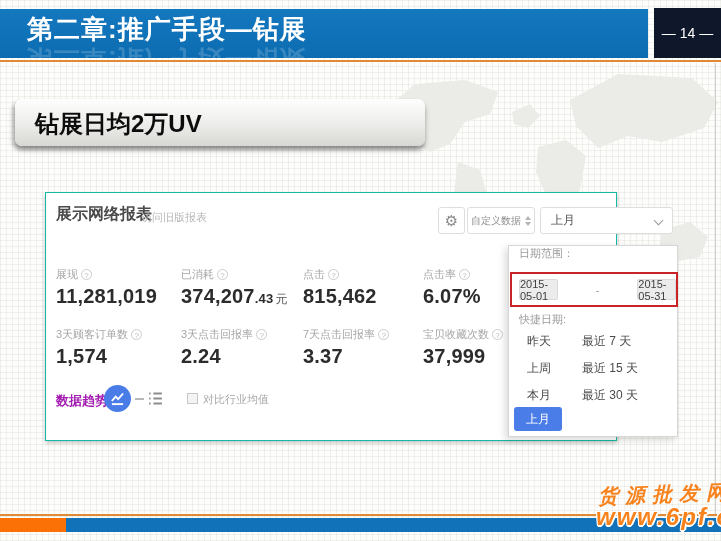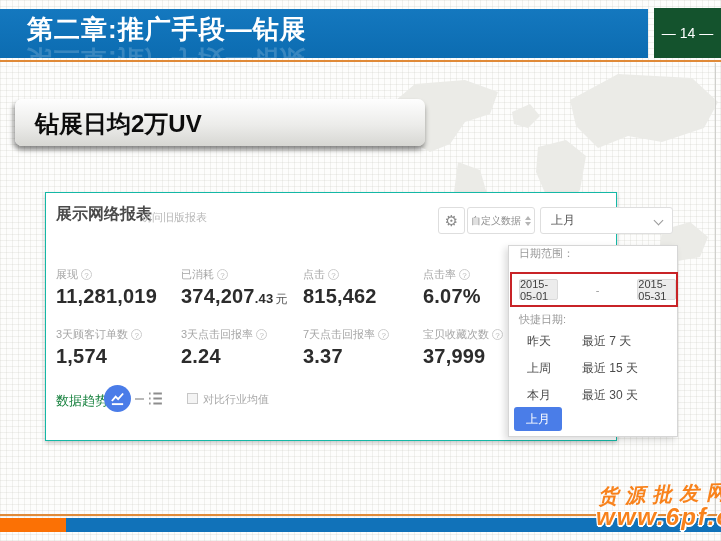--- a/index.html
+++ b/index.html
@@ -10,21 +10,21 @@
                      linear-gradient(90deg,rgba(205,205,198,.28) 1px,transparent 1px);
     background-size:6px 6px;}
   .map-layer{position:absolute;left:370px;top:52px;width:351px;height:265px;pointer-events:none;}
   .right-edge{position:absolute;left:715px;top:63px;width:1px;height:453px;background:#cfcfcc;}
 
   
   .blue-bar{position:absolute;left:0;top:9px;width:648px;height:49px;background:linear-gradient(180deg,#1478bf,#0c6cb1);overflow:hidden;}
   .hdr-title{position:absolute;left:27px;top:3px;font-size:26px;font-weight:bold;color:#ffffff;white-space:nowrap;letter-spacing:1px;}
   .hdr-title-reflect{position:absolute;left:27px;top:33px;font-size:26px;font-weight:bold;color:#ffffff;white-space:nowrap;letter-spacing:1px;
     transform:scaleY(-1);opacity:.18;}
-  .page-box{position:absolute;left:654px;top:8px;width:67px;height:50px;background:#14532d;color:#fff;
+  .page-box{position:absolute;left:654px;top:8px;width:67px;height:50px;background:#0f172a;color:#fff;
     display:flex;align-items:center;justify-content:center;font-size:14px;}
   .hdr-line{position:absolute;left:0;top:60px;width:721px;height:2px;background:#e08a38;}
 
   
   .banner{position:absolute;left:15px;top:99px;width:410px;height:47px;border-radius:7px;
     background:linear-gradient(180deg,#fefefe 0%,#ececea 55%,#d7d7d3 100%);
     box-shadow:0 4px 5px rgba(0,0,0,.35),-3px 3px 4px rgba(0,0,0,.18);}
   .banner-text{position:absolute;left:20px;top:9px;font-size:24px;font-weight:bold;color:#0c0c0c;}
 
   
@@ -48,21 +48,21 @@
   .stat .lab{font-size:11px;color:#a5a5a5;white-space:nowrap;}
   .qicon{display:inline-block;width:11px;height:11px;border:1px solid #ccc;border-radius:50%;font-size:8px;line-height:11px;
     text-align:center;color:#bbb;margin-left:3px;vertical-align:0;box-sizing:border-box;}
   .stat .val{margin-top:3px;font-size:20px;font-weight:bold;color:#2c2c2c;letter-spacing:.2px;white-space:nowrap;}
   .stat .minor{font-size:13px;font-weight:bold;}
   .stat .unit{font-size:12px;font-weight:normal;color:#555;margin-left:2px;}
   .c0{left:10px}.c1{left:135px}.c2{left:257px}.c3{left:377px}
   .r0{top:74px}.r1{top:134px}
 
   
-  .trend-label{position:absolute;left:10px;top:199px;font-size:13px;color:#15803d;font-weight:normal;}
+  .trend-label{position:absolute;left:10px;top:199px;font-size:13px;color:#a21caf;font-weight:bold;}
   .chart-circle{position:absolute;left:58px;top:192px;width:27px;height:27px;border-radius:50%;background:#4a7ce8;
     display:flex;align-items:center;justify-content:center;}
   .toggle-dash{position:absolute;left:89px;top:205px;width:9px;height:2px;background:#b9b9b9;}
   .list-icn{position:absolute;left:101px;top:197px;}
   .cmp-box{position:absolute;left:141px;top:200px;width:11px;height:11px;border:1px solid #c7c7c7;background:#f4f4f4;box-sizing:border-box;}
   .cmp-lab{position:absolute;left:157px;top:199px;font-size:11px;color:#a9a9a9;}
 
   
   .panel{position:absolute;left:508px;top:245px;width:170px;height:192px;background:#fff;border:1px solid #d6d6d6;
     box-shadow:-3px 3px 7px rgba(0,0,0,.14);box-sizing:border-box;z-index:5;}

